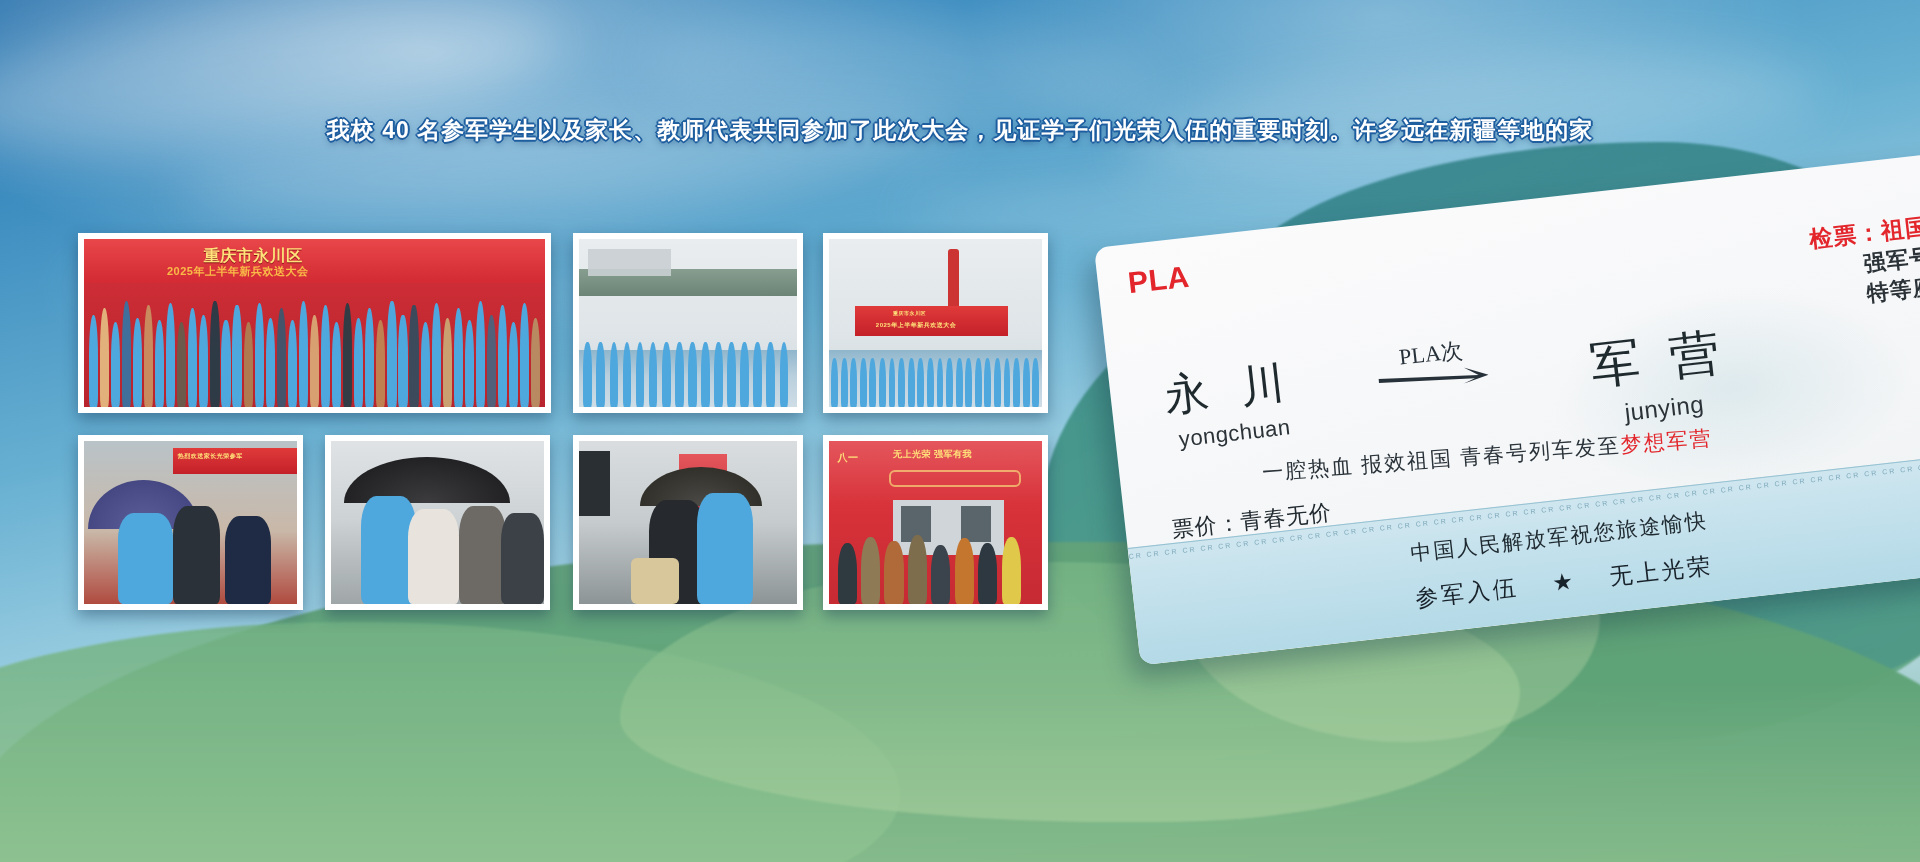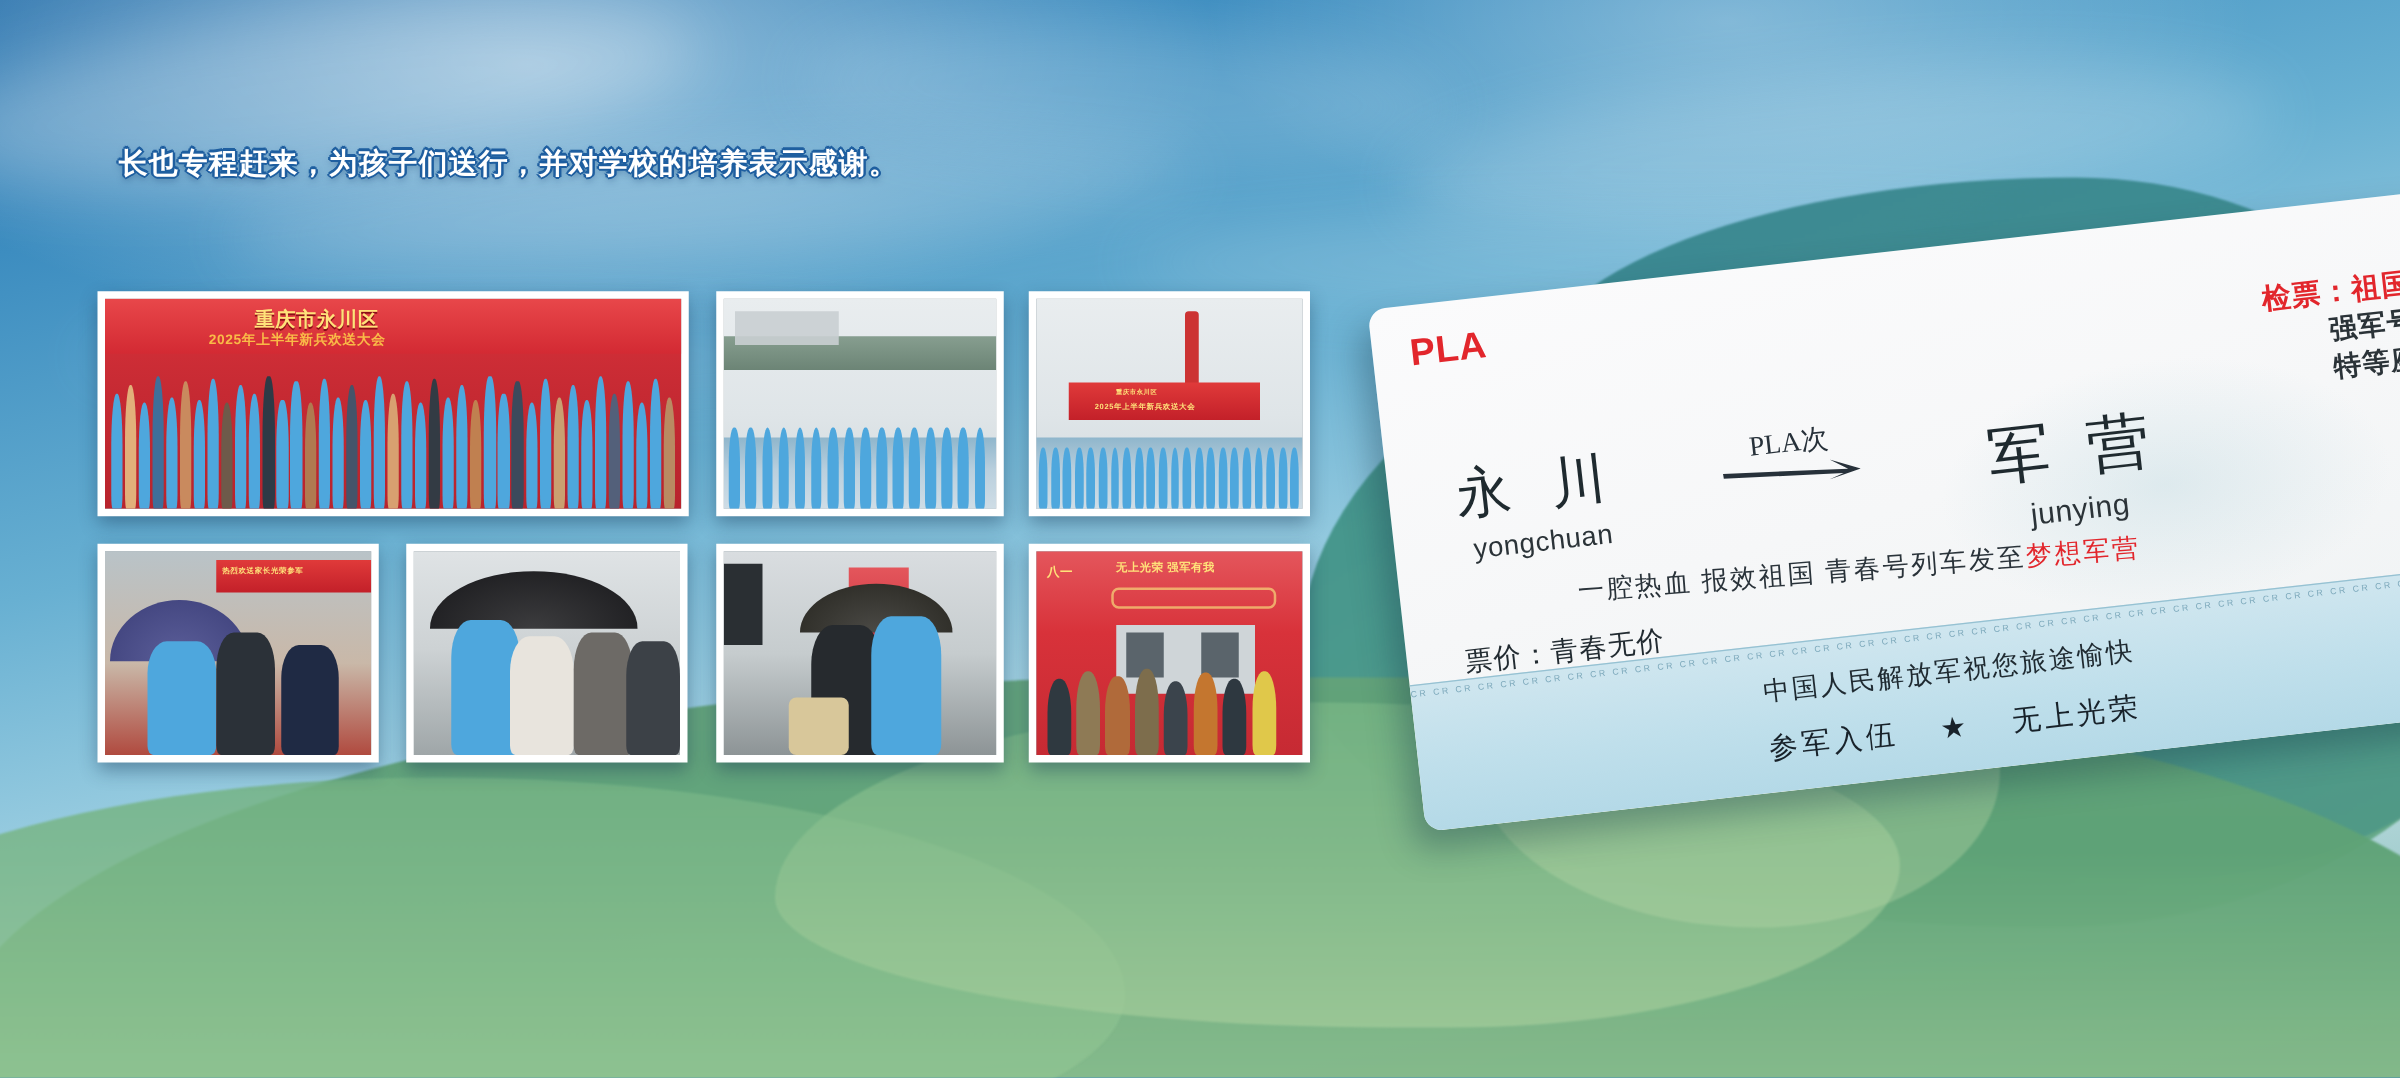--- a/index.html
+++ b/index.html
@@ -230,21 +230,21 @@
     <div class="blob g-r2"></div>
     <div class="blob g-r3"></div>
     <div class="blob g-main"></div>
     <div class="blob g-l1"></div>
     <div class="blob g-mid"></div>
     <div class="blob g-light"></div>
   </div>
 </div>
 
 <div id="headline">
-  <div class="line" style="text-align:left;padding-left:95px">长也专程赶来，为孩子们送行，并对学校的培养表示感谢。</div>
+  <div class="line">我校 40 名参军学生以及家长、教师代表共同参加了此次大会，见证学子们光荣入伍的重要时刻。许多远在新疆等地的家</div>
 </div>
 
 <div id="gallery">
 
   <div class="photo" style="left:78px;  top:233px; width:473px; height:180px;">
     <div class="inner">
       <div class="red-wall"></div>
       <div style="position:absolute;left:0;right:0;top:0;height:26%;background:linear-gradient(180deg,#e8474a,#d32a33);"></div>
       <div class="tiny-text" style="left:26%;top:4%;font-size:16px;color:#ffe27a;text-shadow:0 1px 0 #8a1016;">重庆市永川区</div>
       <div class="tiny-text" style="left:18%;top:15%;font-size:11px;color:#ffd24a;opacity:.85;">2025年上半年新兵欢送大会</div>

